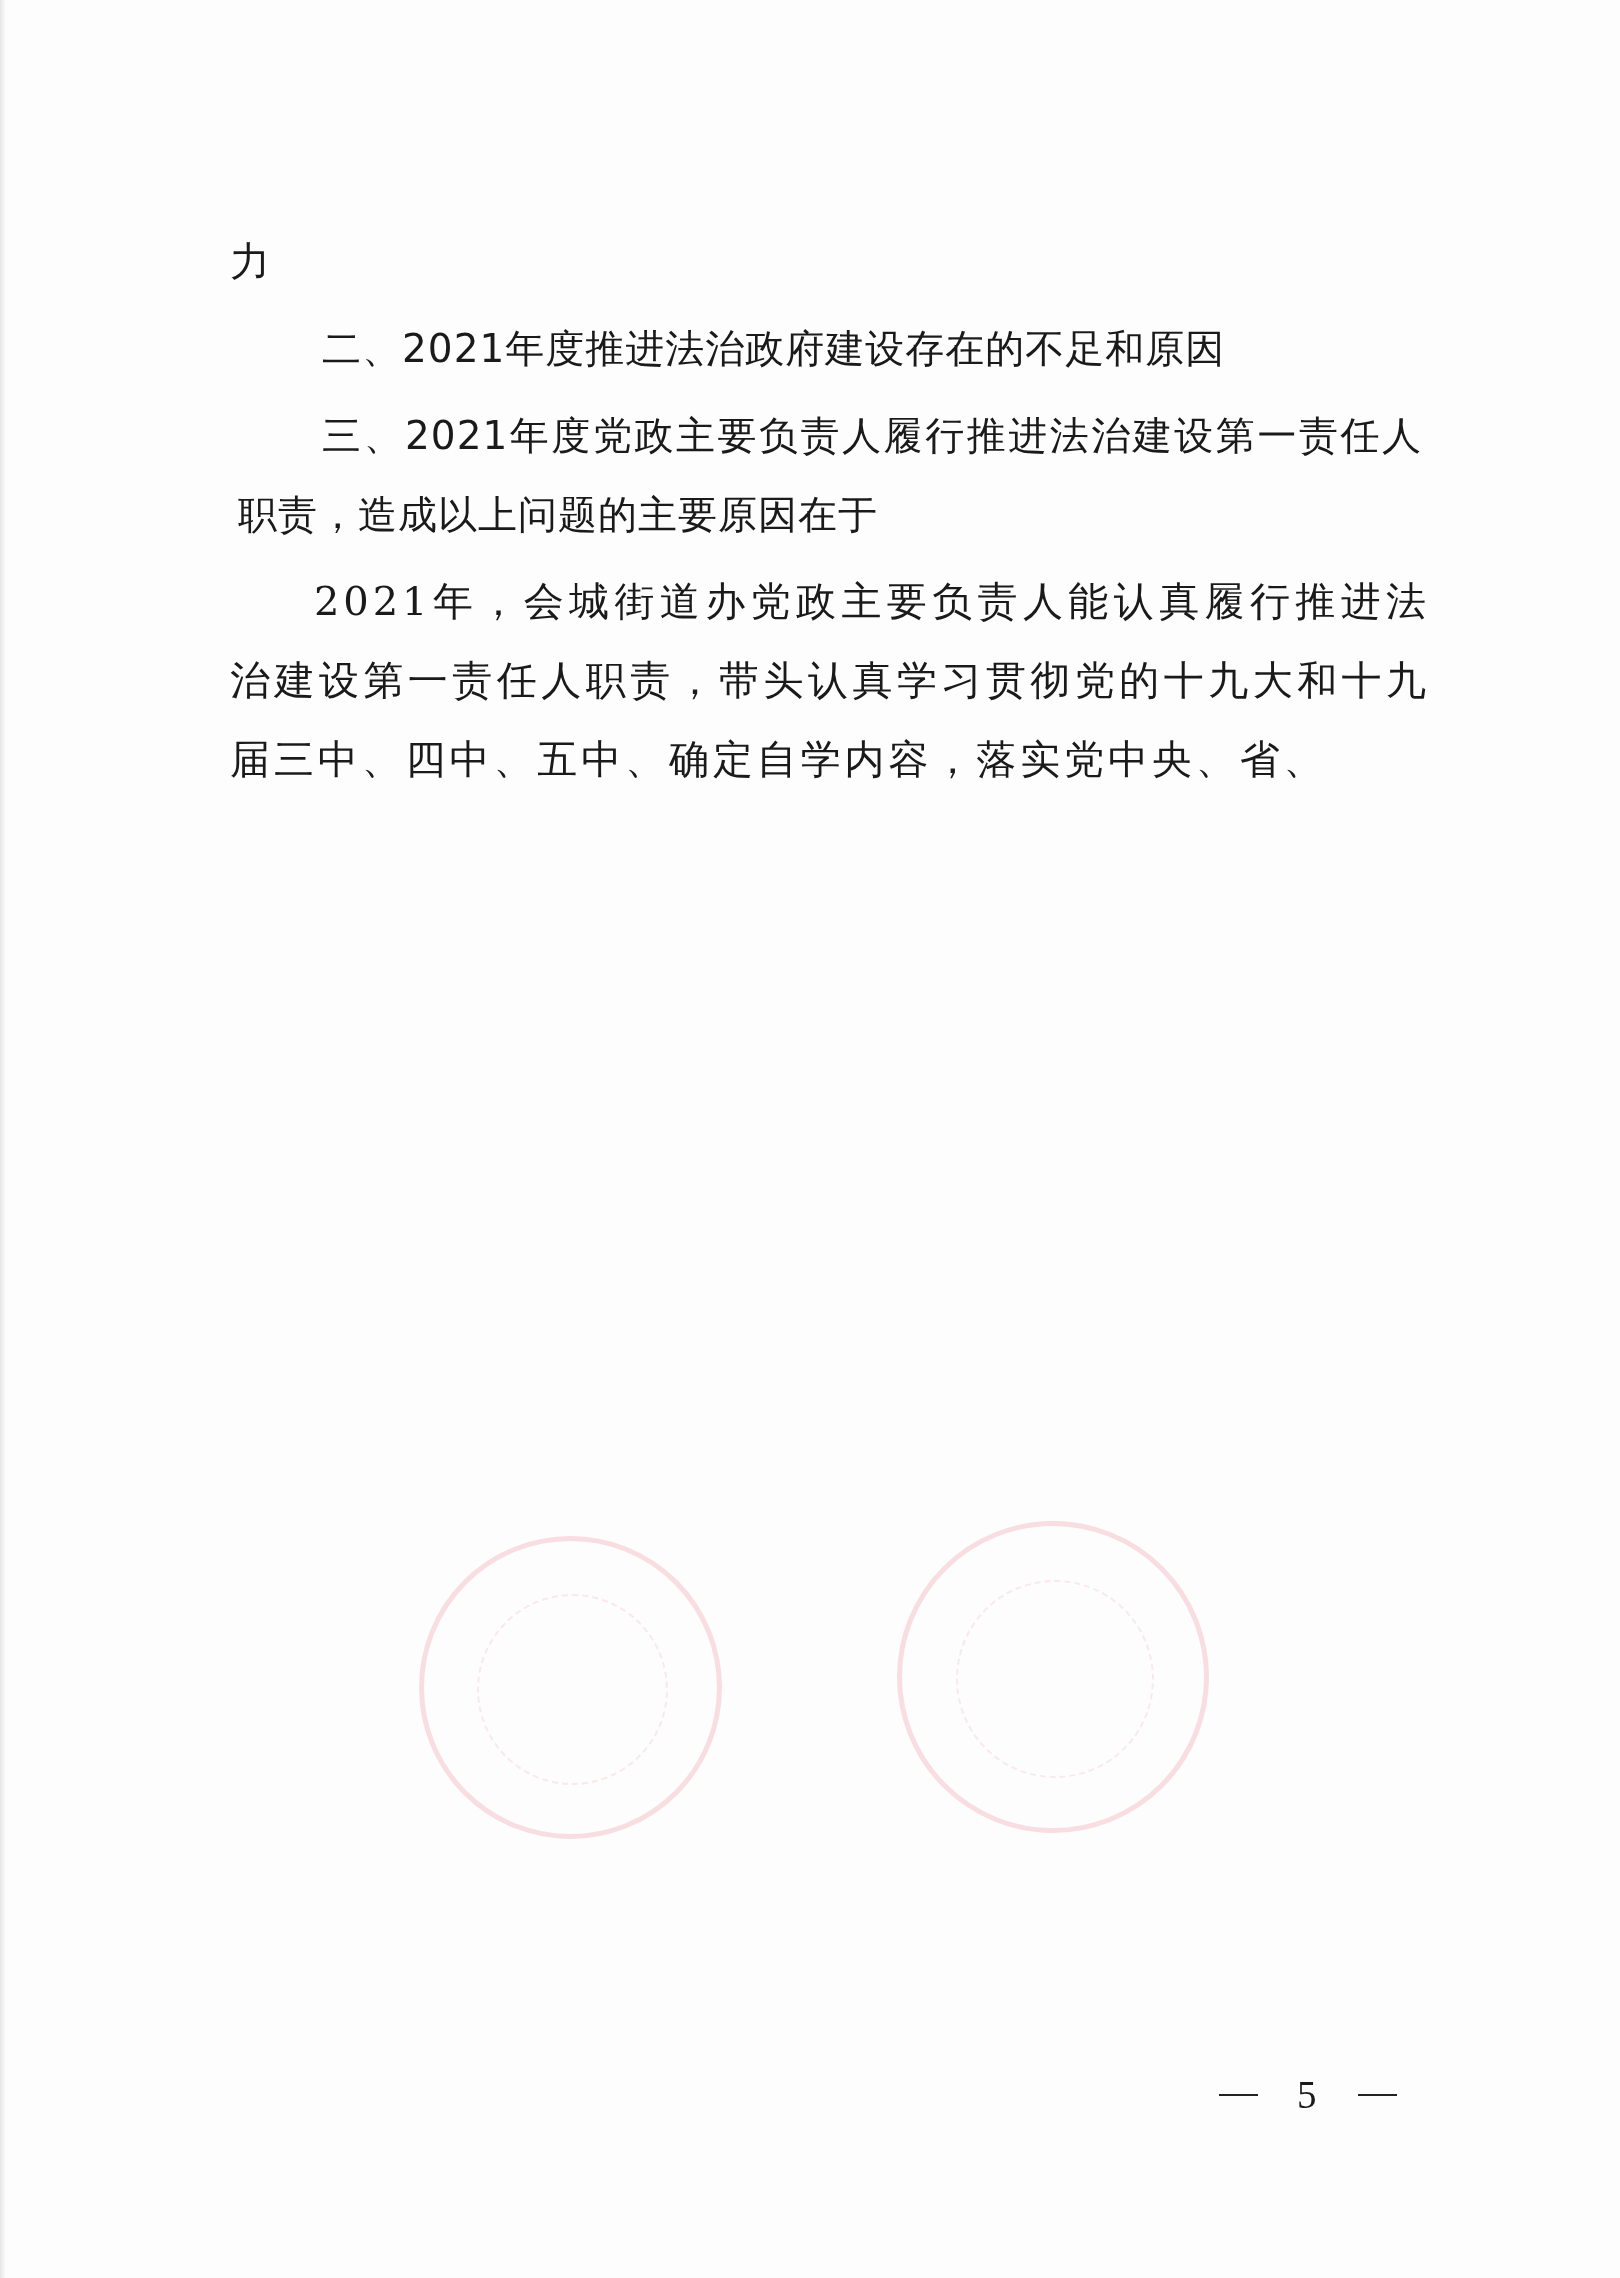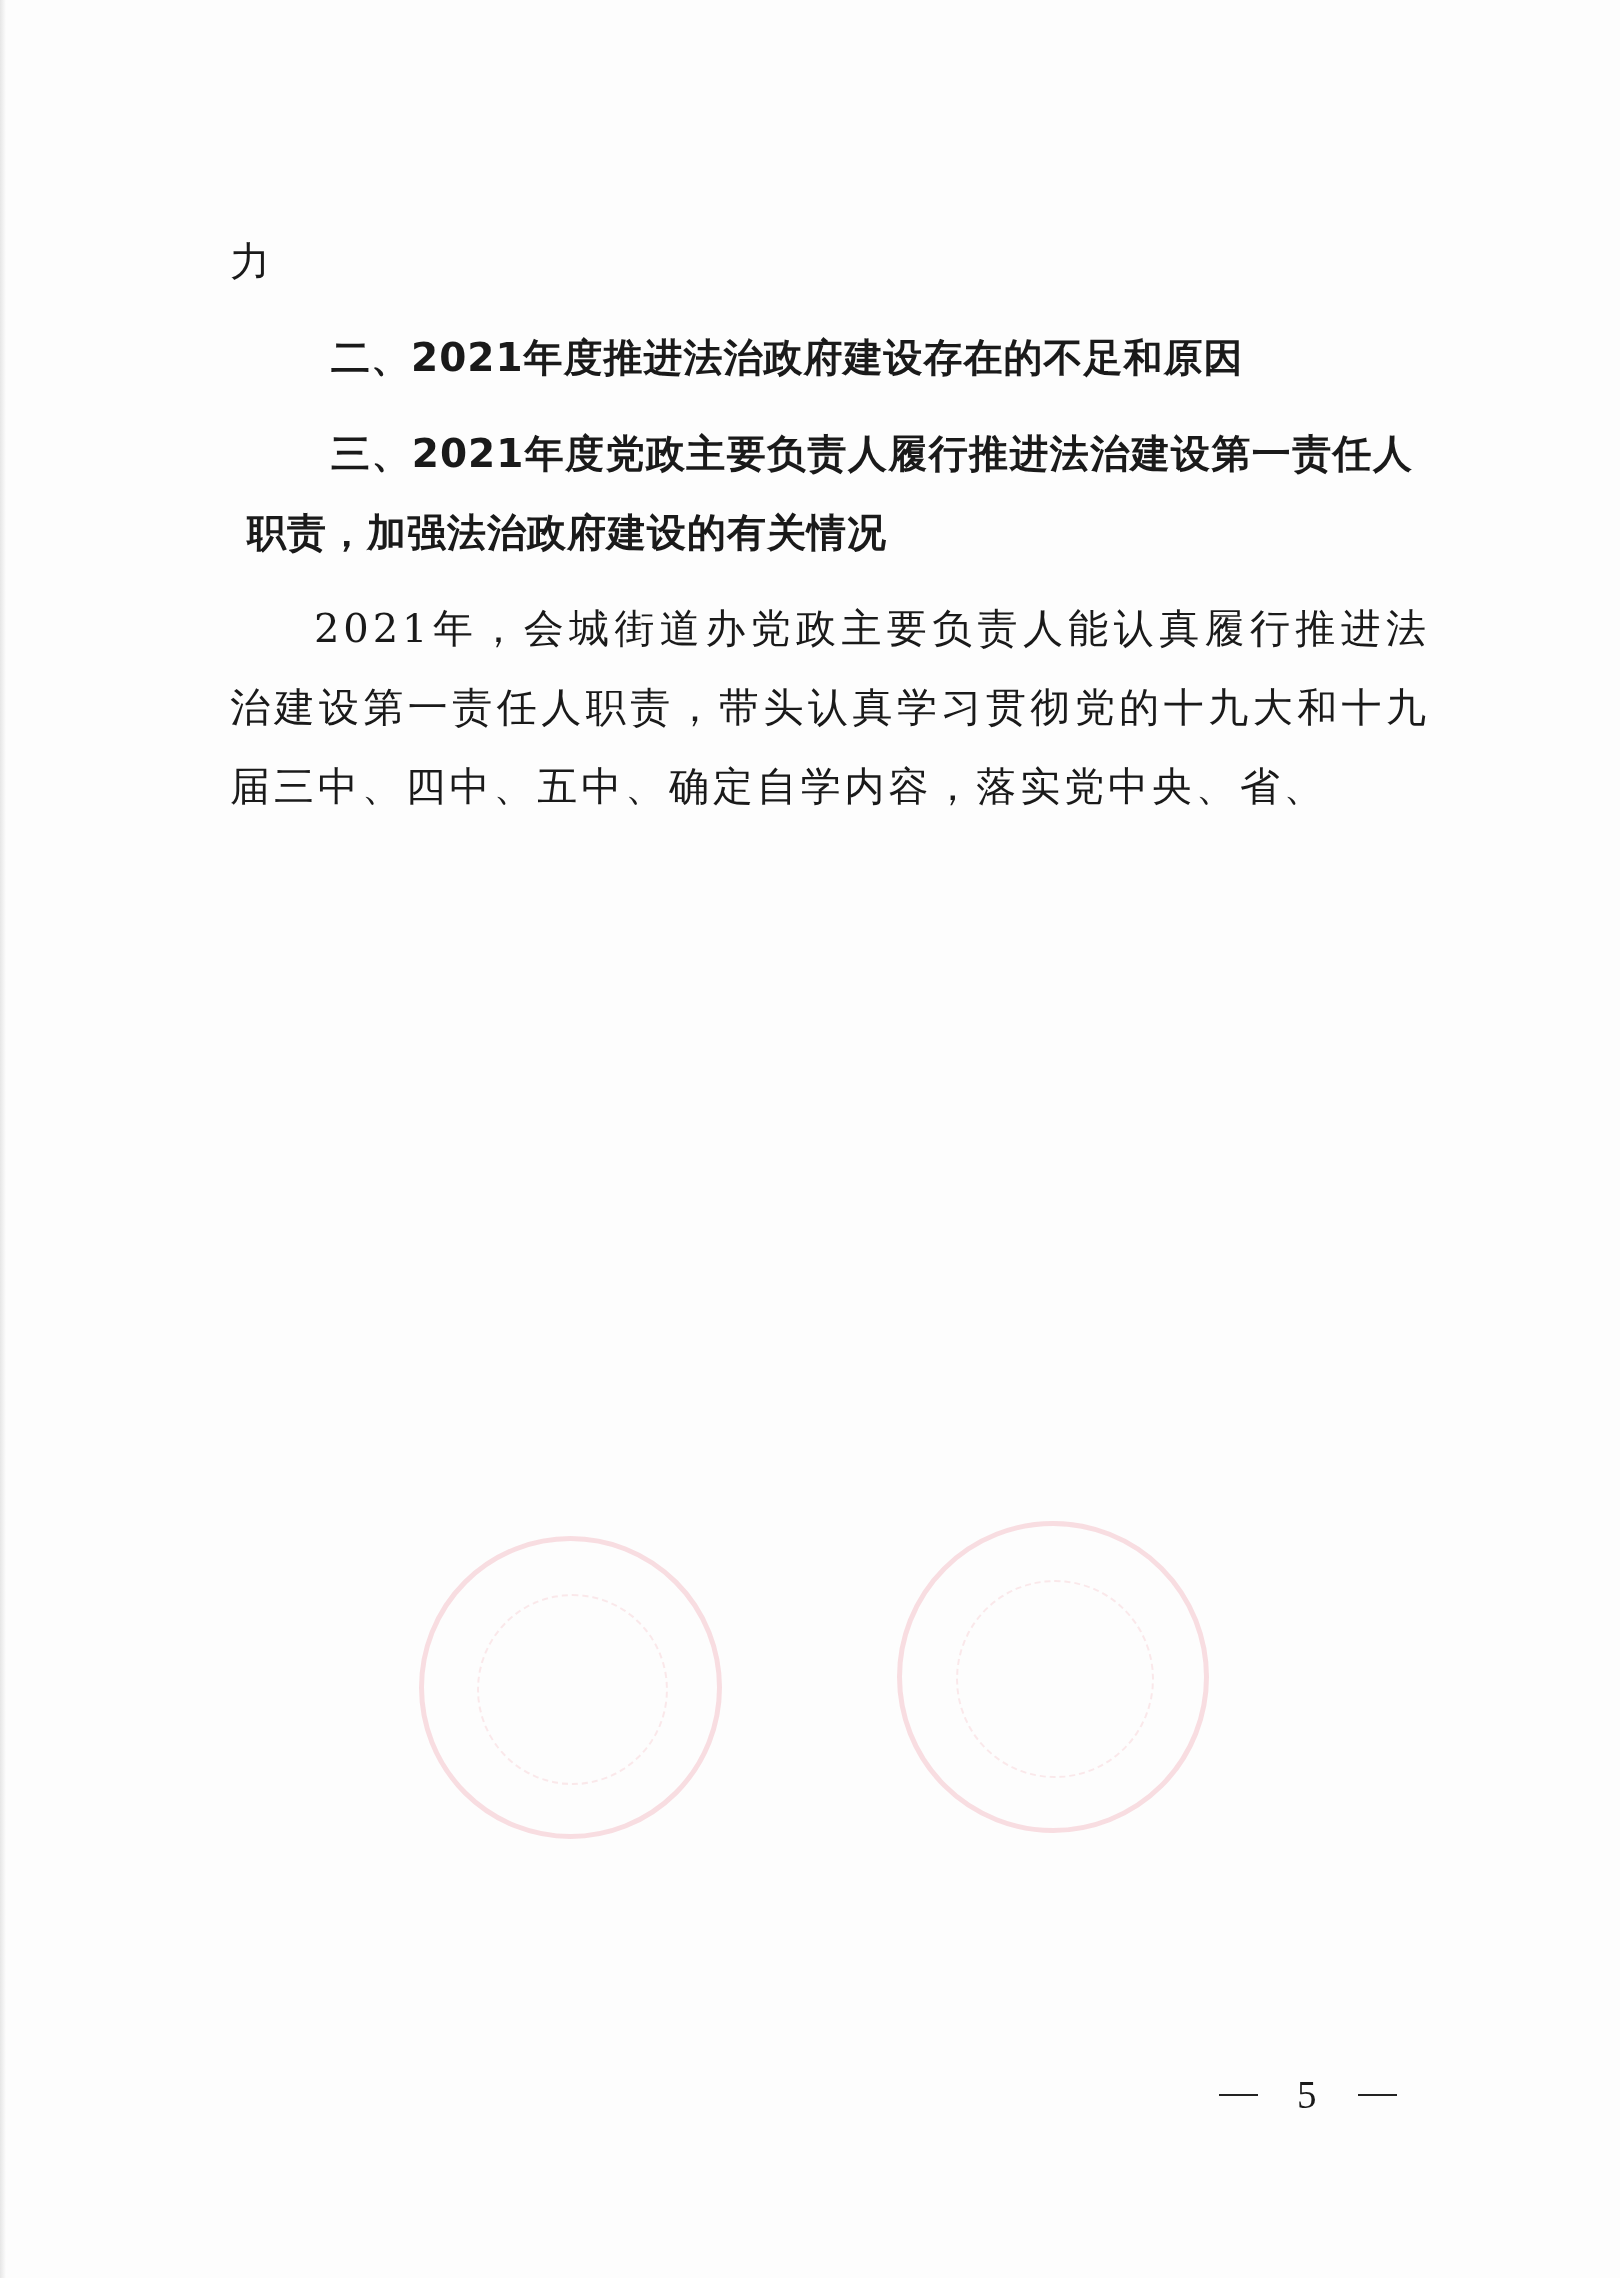--- a/index.html
+++ b/index.html
@@ -37,23 +37,23 @@
       text-align-last: left;
     }
     .para {
       margin: 0;
       text-indent: 0;
     }
     .para.indent {
       text-indent: 84px;
     }
     .heading {
-      margin: 17px;
+      margin: 8px;
       font-family: "DejaVu Sans", "Liberation Sans", sans-serif;
-      font-weight: bold;
+      font-weight: normal;
       font-size: 39px;
       letter-spacing: 1px;
       text-indent: 84px;
     }
     .stamp {
       position: absolute;
       border-radius: 50%;
       border: 5.9px solid rgba(230, 80, 100, 0.18);
       pointer-events: none;
     }
@@ -90,21 +90,21 @@
 
 <div class="page">
   <div class="scan-edge-left"></div>
 
   <div class="stamp stamp-1"></div>
   <div class="stamp stamp-2"></div>
 
   <div class="body-text">
     <p class="para">力</p>
     <p class="heading">二、2021年度推进法治政府建设存在的不足和原因</p>
-    <p class="heading" style="text-indent:84px;">三、2021年度党政主要负责人履行推进法治建设第一责任人职责，加强法治政府建设的有关情况</p>
+    <p class="heading" style="text-indent:84px;">三、2021年度党政主要负责人履行推进法治建设第一责任人职责，造成以上问题的主要原因在于</p>
     <p class="para indent">2021年，会城街道办党政主要负责人能认真履行推进法治建设第一责任人职责，带头认真学习贯彻党的十九大和十九届三中、四中、五中、确定自学内容，落实党中央、省、</p>
   </div>
 
   <div class="page-number">
     <span class="dash"></span>
     <span>5</span>
     <span class="dash"></span>
   </div>
 </div>
 

